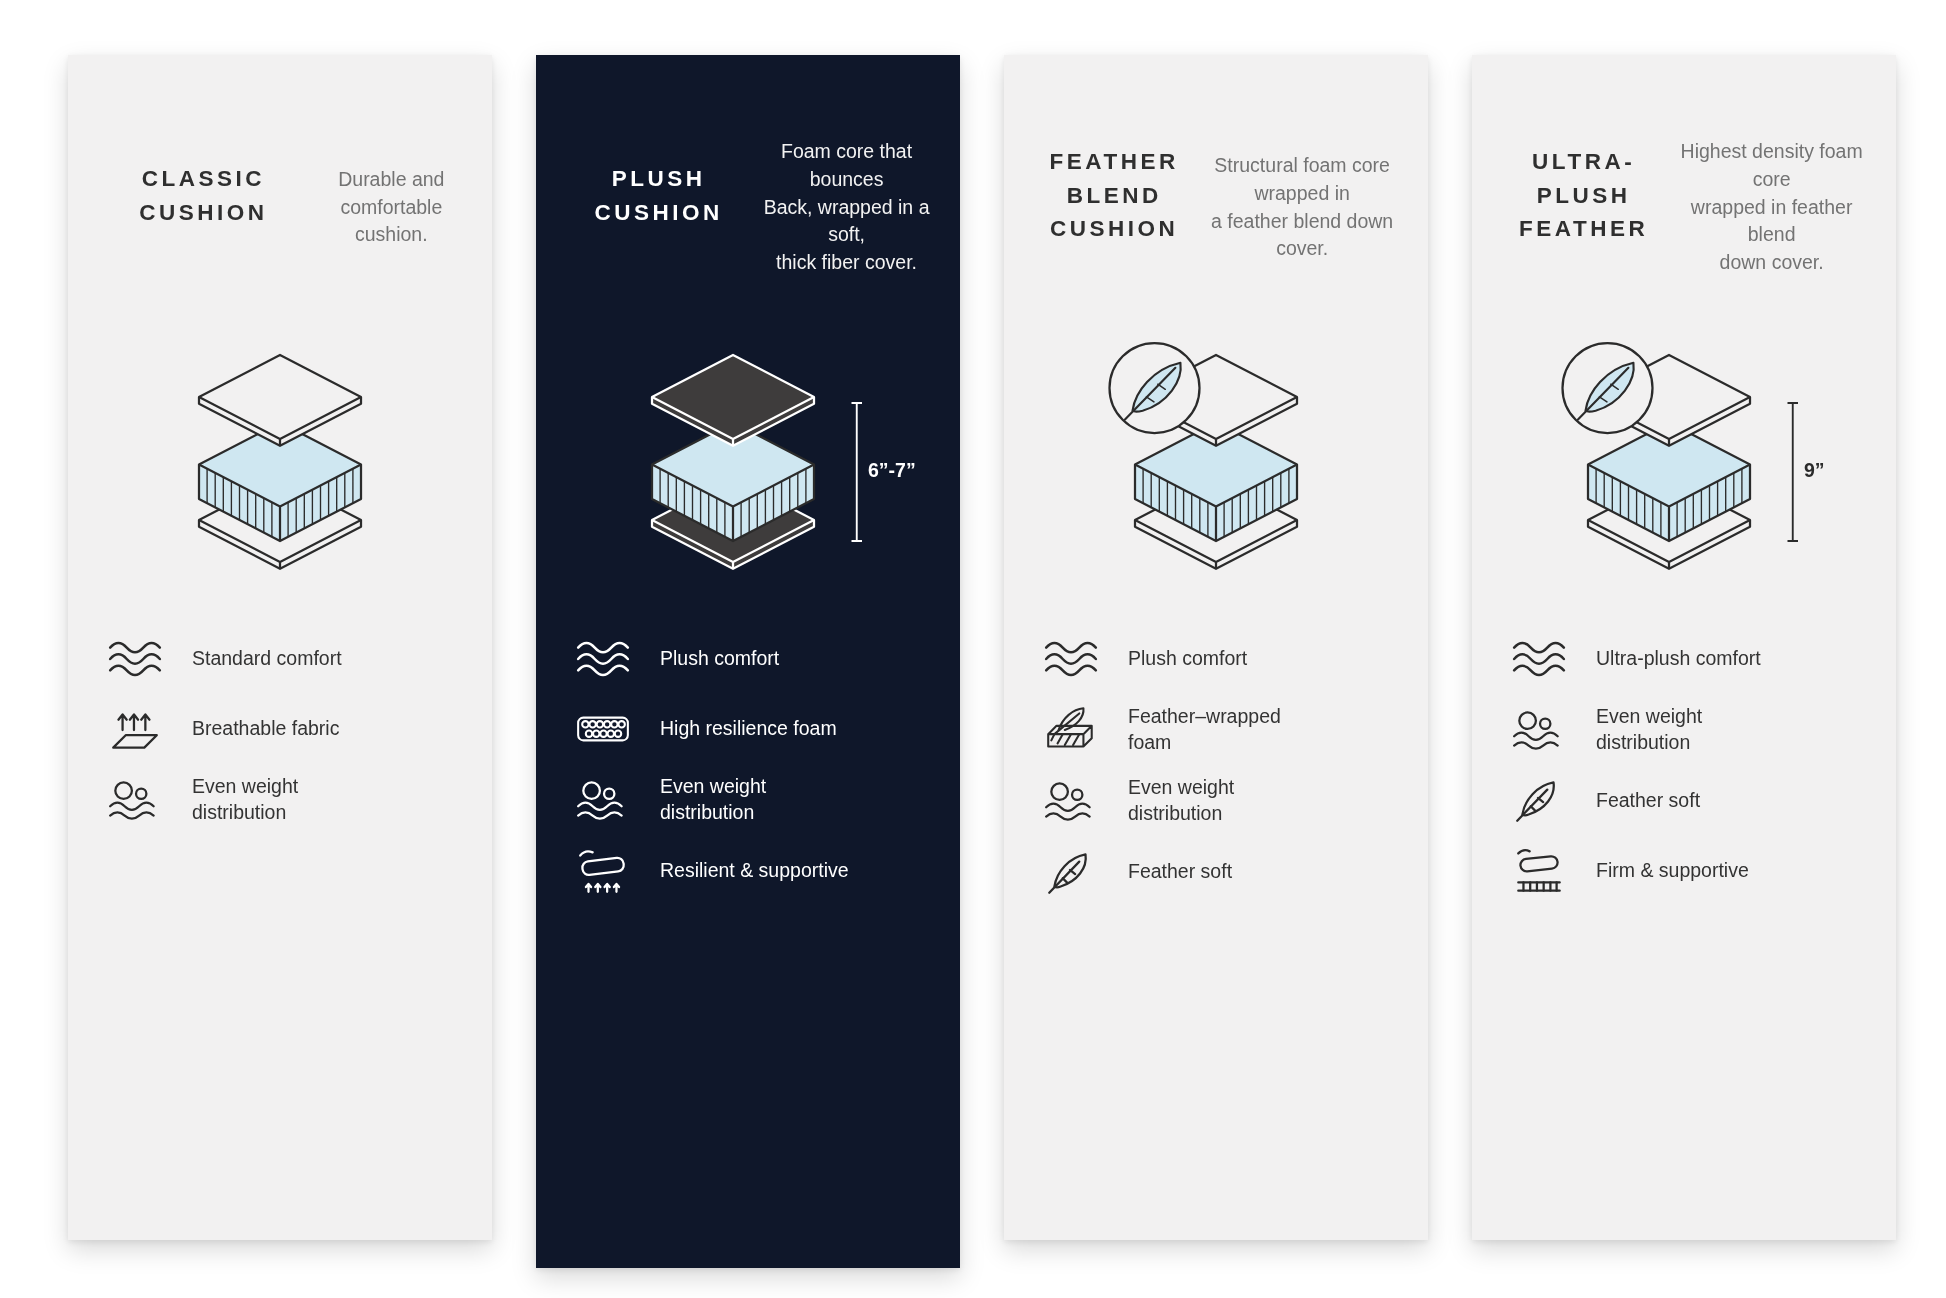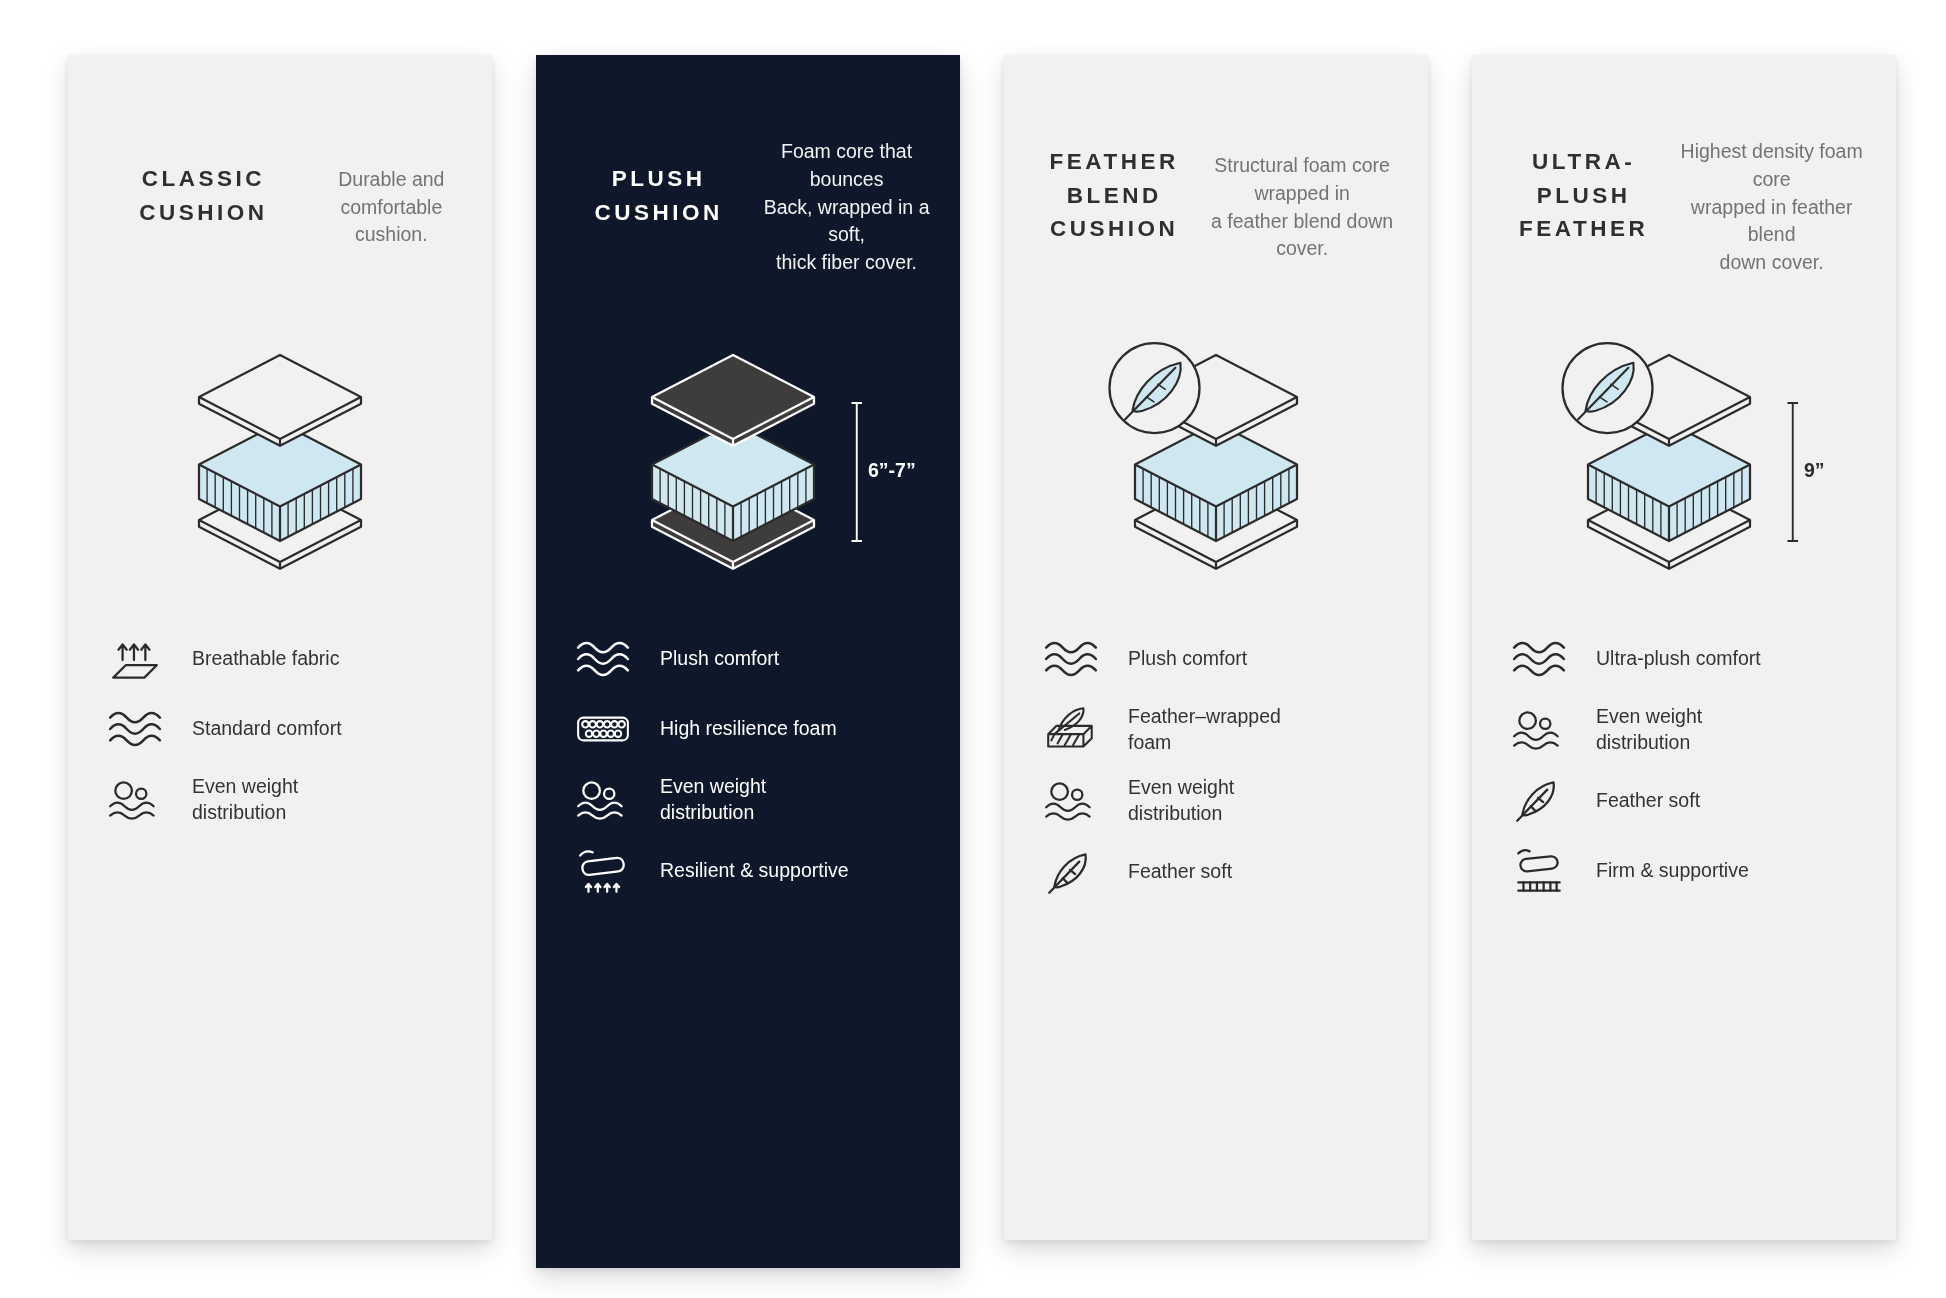--- a/index.html
+++ b/index.html
@@ -165,32 +165,32 @@
     </header>
     <div class="cushion-wrap">
       <svg class="cushion" viewBox="0 0 500 320">
         <use href="#cushion-base" transform="translate(100,14)"></use>
       </svg>
     </div>
     <ul class="features">
       <li class="feature">
         <span class="f-icon">
             <svg viewBox="0 0 56 48">
+              <use href="#icon-wave"></use>
+            </svg>
+          </span>
+        <span class="f-label">Standard comfort</span>
+      </li>
+      <li class="feature">
+        <span class="f-icon">
+            <svg viewBox="0 0 56 48">
               <use href="#icon-breathable"></use>
             </svg>
           </span>
         <span class="f-label">Breathable fabric</span>
-      </li>
-      <li class="feature">
-        <span class="f-icon">
-            <svg viewBox="0 0 56 48">
-              <use href="#icon-wave"></use>
-            </svg>
-          </span>
-        <span class="f-label">Standard comfort</span>
       </li>
       <li class="feature">
         <span class="f-icon">
             <svg viewBox="0 0 56 48">
               <use href="#icon-weight"></use>
             </svg>
           </span>
         <span class="f-label">Even weight distribution</span>
       </li>
     </ul>

